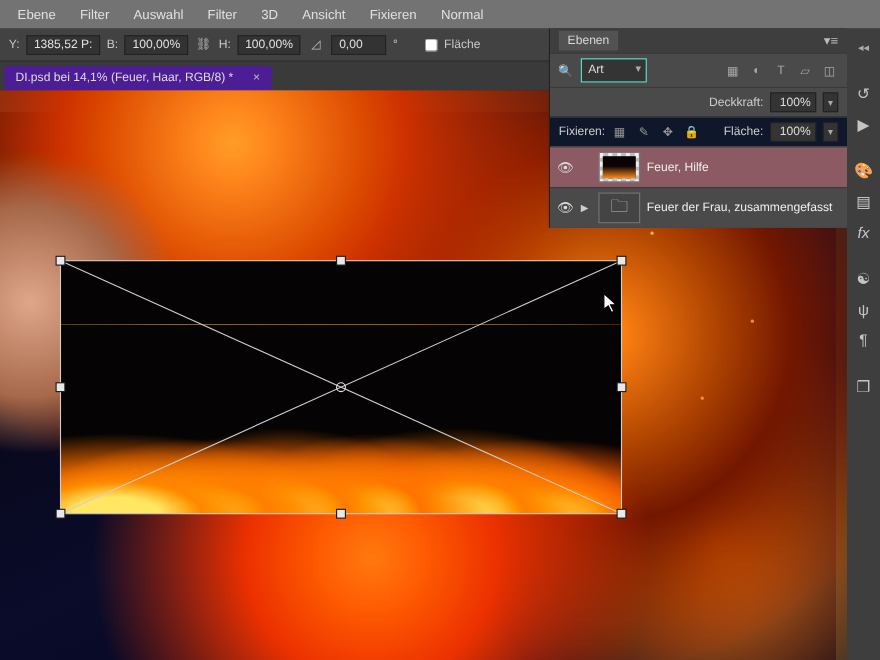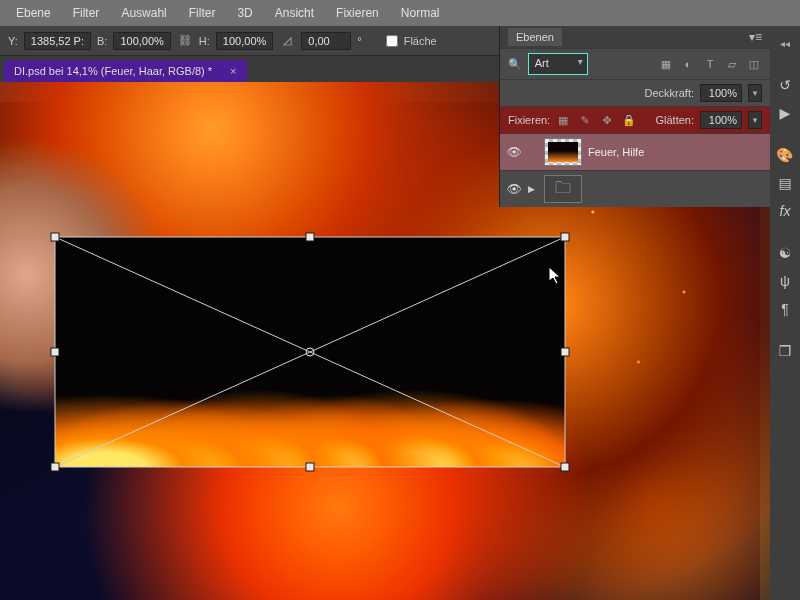--- a/index.html
+++ b/index.html
@@ -73,21 +73,21 @@
 
   .row { display:flex; align-items:center; padding:4px 8px; gap:6px; border-top:1px solid #3a3a3a; }
   .row .select { background:#343434; color:#ddd; font-size:11px; padding:3px 18px 5px 6px; border:1px solid #5eead4; position:relative; flex:0 0 auto; }
   .row .select::after { content:"▾"; position:absolute; right:4px; top:2px; font-size:10px; color:#aaa; }
   .row .lbl { color:#ccc; font-size:11px; }
   .row .val { background:#343434; color:#ddd; font-size:11px; padding:2px 4px; width:42px; text-align:right; border:1px solid #222; }
   .row .drop { width:14px; height:18px; background:#343434; border:1px solid #222; display:flex; align-items:center; justify-content:center; color:#aaa; font-size:9px; }
   .row .iconstrip { display:flex; gap:6px; margin-left:auto; }
   .row .iconstrip span { width:16px; height:16px; display:inline-flex; align-items:center; justify-content:center; color:#aaa; font-size:11px; }
 
-  .lockrow { background:#7f1d1d; }
+  .lockrow { background:#0f172a; }
   .lockrow .lockicons { display:flex; gap:8px; }
   .lockrow .lockicons span { width:14px; height:14px; display:inline-flex; align-items:center; justify-content:center; color:#999; font-size:11px; }
 
   .layers { background:#4a4a4a; }
   .layer { display:flex; align-items:center; gap:6px; padding:4px 6px; border-top:1px solid #3a3a3a; }
   .layer.sel { background:#8b5a63; }
   .layer .eye { width:16px; color:#ddd; font-size:12px; text-align:center; }
   .layer .tw { width:10px; color:#ccc; font-size:9px; }
   .layer .thumb { width:38px; height:28px; background:#222; border:1px solid #777; position:relative; }
   .layer .thumb.checker { background:
@@ -200,38 +200,39 @@
   </div>
 
   <div class="row lockrow">
     <span class="lbl">Fixieren:</span>
     <div class="lockicons">
       <span>▦</span>
       <span>✎</span>
       <span>✥</span>
       <span>🔒</span>
     </div>
-    <span class="lbl" style="margin-left:auto">Glätten:</span>
+    <span class="lbl" style="margin-left:auto">Fläche:</span>
     <span class="val">100%</span>
     <span class="drop">▾</span>
   </div>
 
   <div class="layers">
     <div class="layer sel">
       <span class="eye">👁</span>
       <span class="tw"></span>
       <span class="thumb checker">
           <span class="mini"></span>
         </span>
       <span class="name">Feuer, Hilfe</span>
     </div>
     <div class="layer">
       <span class="eye">👁</span>
       <span class="tw">▶</span>
       <span class="thumb folder">🗀</span>
+      <span class="name">Feuer der Frau, zusammengefasst</span>
     </div>
   </div>
 </div>
 
 <div class="toolstack">
   <span class="collapse">◂◂</span>
   <div class="sep"></div>
   <span class="tbtn">↺</span>
   <span class="tbtn">▶</span>
   <div class="sep"></div>

